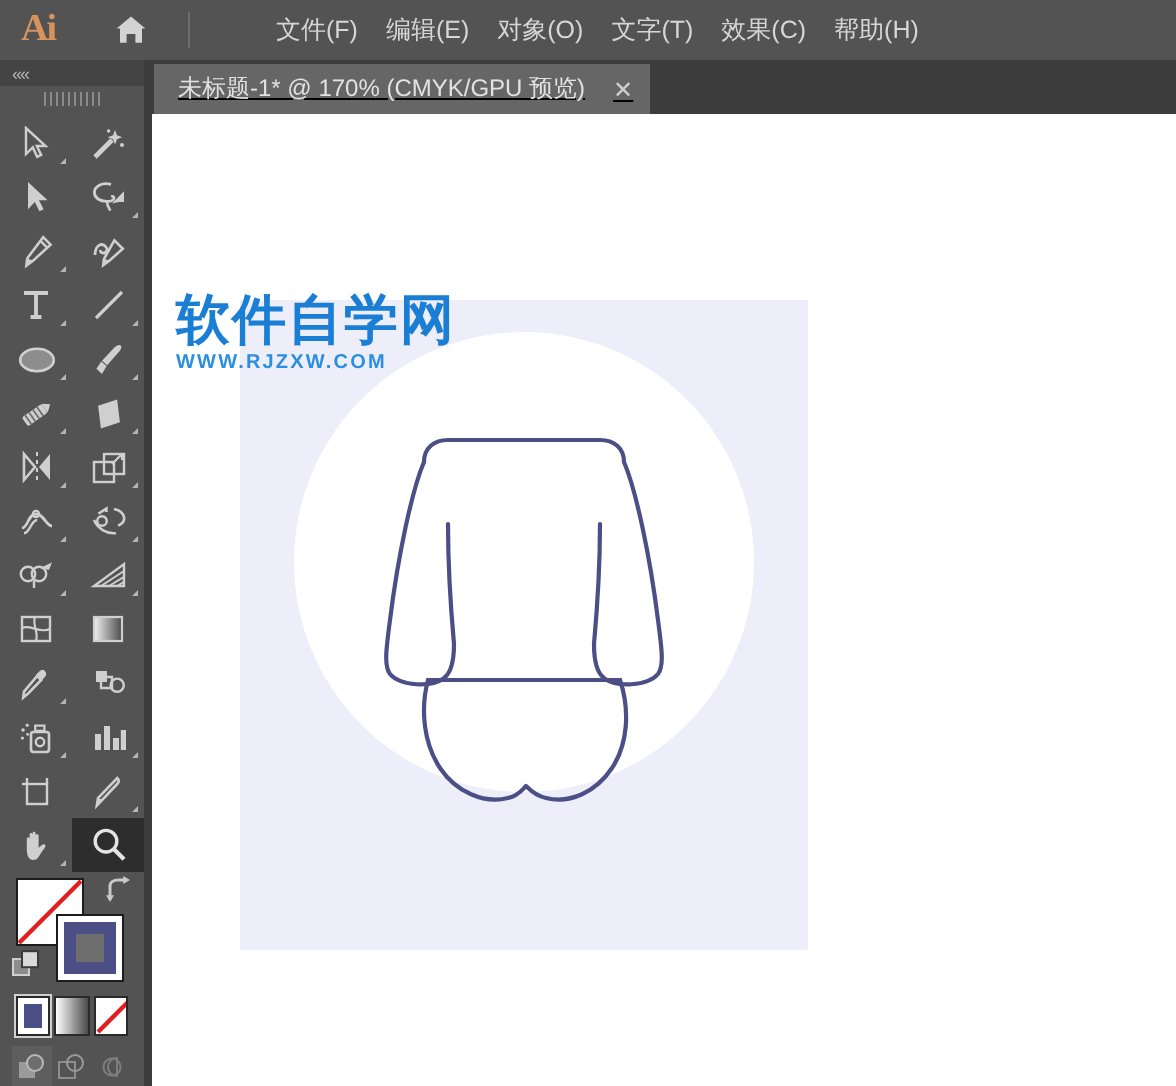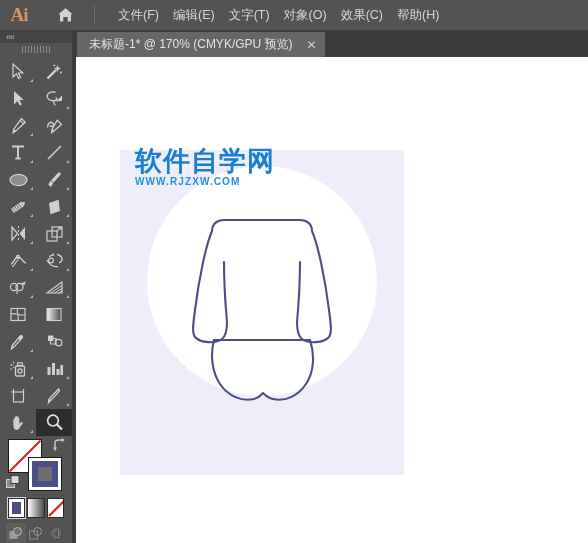--- a/index.html
+++ b/index.html
@@ -18,34 +18,34 @@
   }
   .ai-logo{
     width:38px;height:30px;display:flex;align-items:center;justify-content:center;
     font-family:"Liberation Serif","DejaVu Serif",serif;
     font-size:19px;font-weight:bold;color:#d8935d;letter-spacing:-1px;
   }
   .home-btn{
     width:34px;height:30px;display:flex;align-items:center;justify-content:center;
   }
   .menu-sep{width:1px;height:18px;background:#6e6e6e;margin:0 6px 0 2px;}
-  .menu-items{display:flex;align-items:center;}
+  .menu-items{display:flex;align-items:center;margin-left:20px;}
   .menu-item{
     font-size:12.5px;color:#d6d6d6;padding:4px 7px;white-space:nowrap;cursor:default;
   }
 
   
   .tabbar{
     position:absolute;left:76px;top:30px;width:512px;height:27px;
     background:#3c3c3c;
   }
   .doc-tab{
     position:absolute;left:1px;top:2px;height:25px;
     background:#666666;display:flex;align-items:center;
-    padding:0 6px 0 12px;box-sizing:border-box;
+    padding:0 6px 0 12px;box-sizing:border-box;text-decoration:underline;
   }
   .doc-tab-title{font-size:12px;color:#e2e2e2;white-space:nowrap;}
   .tab-close{
     margin-left:12px;font-size:12px;color:#cfcfcf;width:14px;text-align:center;
     line-height:1;cursor:default;font-family:"DejaVu Sans",sans-serif;
   }
 
   
   .toolbar{
     position:absolute;left:0;top:30px;width:72px;height:513px;background:#535353;
@@ -113,21 +113,21 @@
   .docarea{
     position:absolute;left:76px;top:57px;width:512px;height:486px;
     background:#ffffff;overflow:hidden;
   }
   .artboard{
     position:absolute;left:44px;top:93px;width:284px;height:325px;
     background:#eeeefa;
   }
   .wm{
     position:absolute;left:12px;top:90px;width:160px;
-    pointer-events:none;user-select:none;margin-left:47px;
+    pointer-events:none;user-select:none;
   }
   .wm-cn{
     font-size:27px;font-weight:bold;color:#1a7fd4;letter-spacing:1px;
     line-height:1;white-space:nowrap;
     font-family:"DejaVu Sans","Liberation Sans",sans-serif;
   }
   .wm-url{
     font-size:10px;font-weight:bold;color:#2a8fe0;letter-spacing:1.1px;
     line-height:1;margin-top:3px;white-space:nowrap;
     font-family:"Liberation Sans",sans-serif;
@@ -142,22 +142,22 @@
     <div class="ai-logo">Ai</div>
     <div class="home-btn">
       <svg width="17" height="16" viewBox="0 0 17 16">
         <path d="M8.5 1.2 L1.3 7.2 L3.0 7.2 L3.0 14.4 L6.3 14.4 L6.3 10.0 L10.7 10.0 L10.7 14.4 L14.0 14.4 L14.0 7.2 L15.7 7.2 Z" fill="#d3d3d3"></path>
       </svg>
     </div>
     <div class="menu-sep"></div>
     <div class="menu-items">
       <div class="menu-item">文件(F)</div>
       <div class="menu-item">编辑(E)</div>
+      <div class="menu-item">对象(O)</div>
       <div class="menu-item">文字(T)</div>
-      <div class="menu-item">对象(O)</div>
       <div class="menu-item">效果(C)</div>
       <div class="menu-item">帮助(H)</div>
     </div>
   </div>
 
   <div class="tabbar">
     <div class="doc-tab">
       <span class="doc-tab-title">未标题-1* @ 170% (CMYK/GPU 预览)</span>
       <span class="tab-close">✕</span>
     </div>

